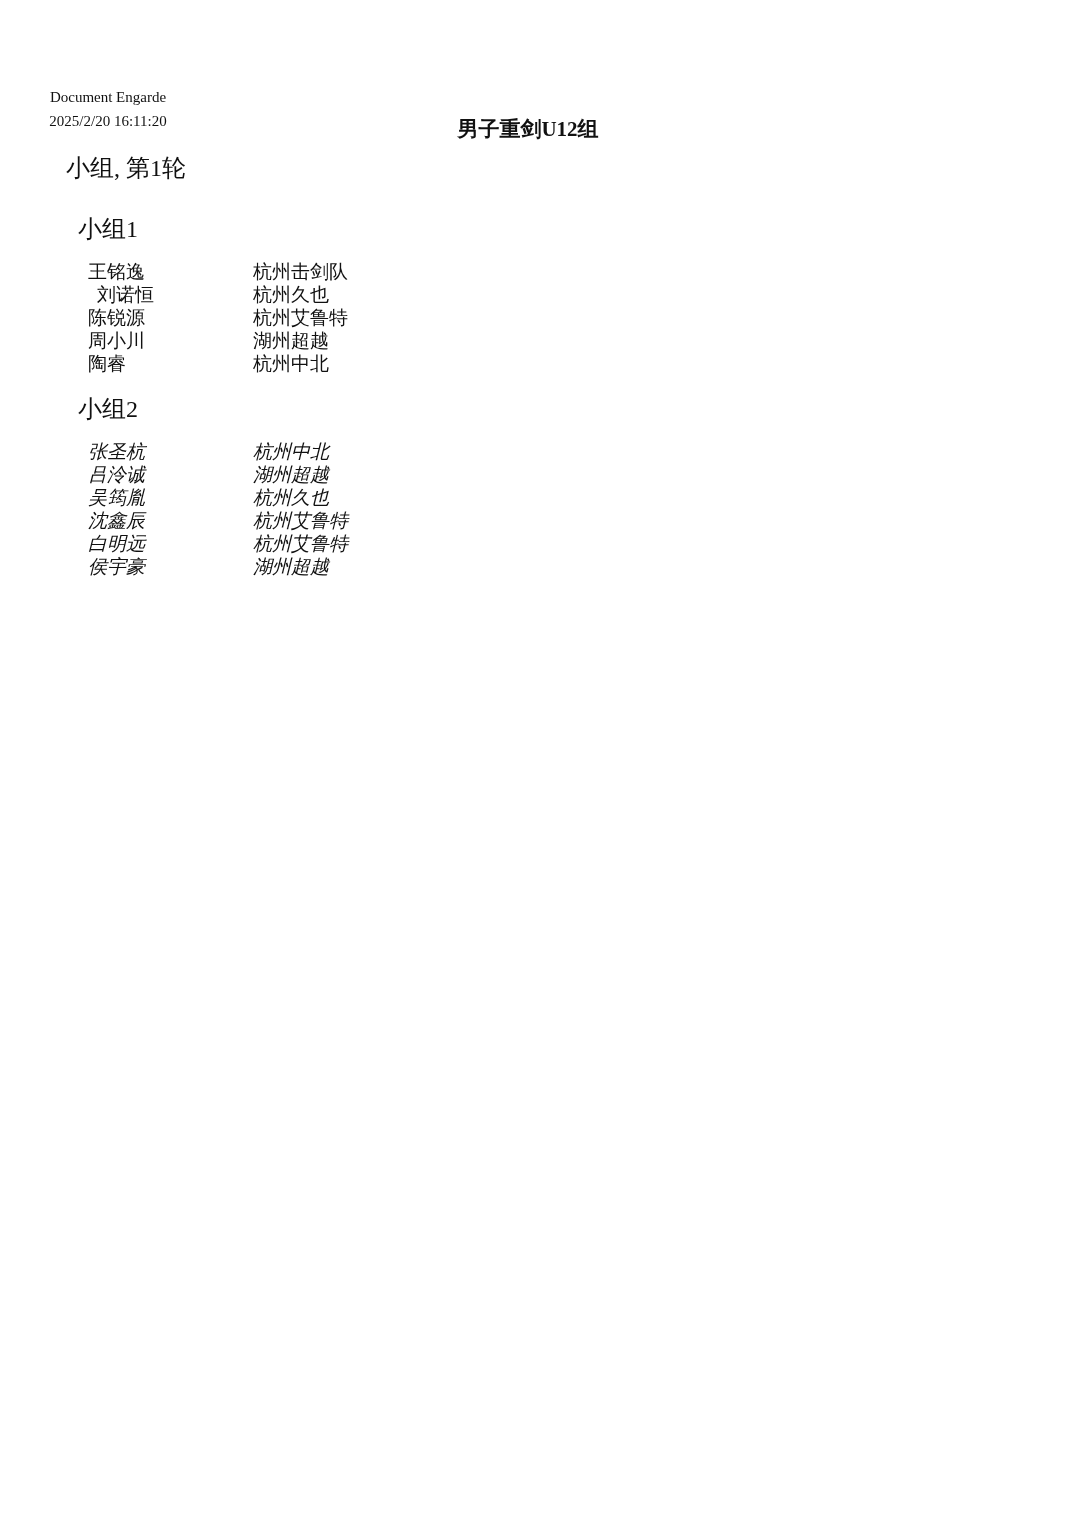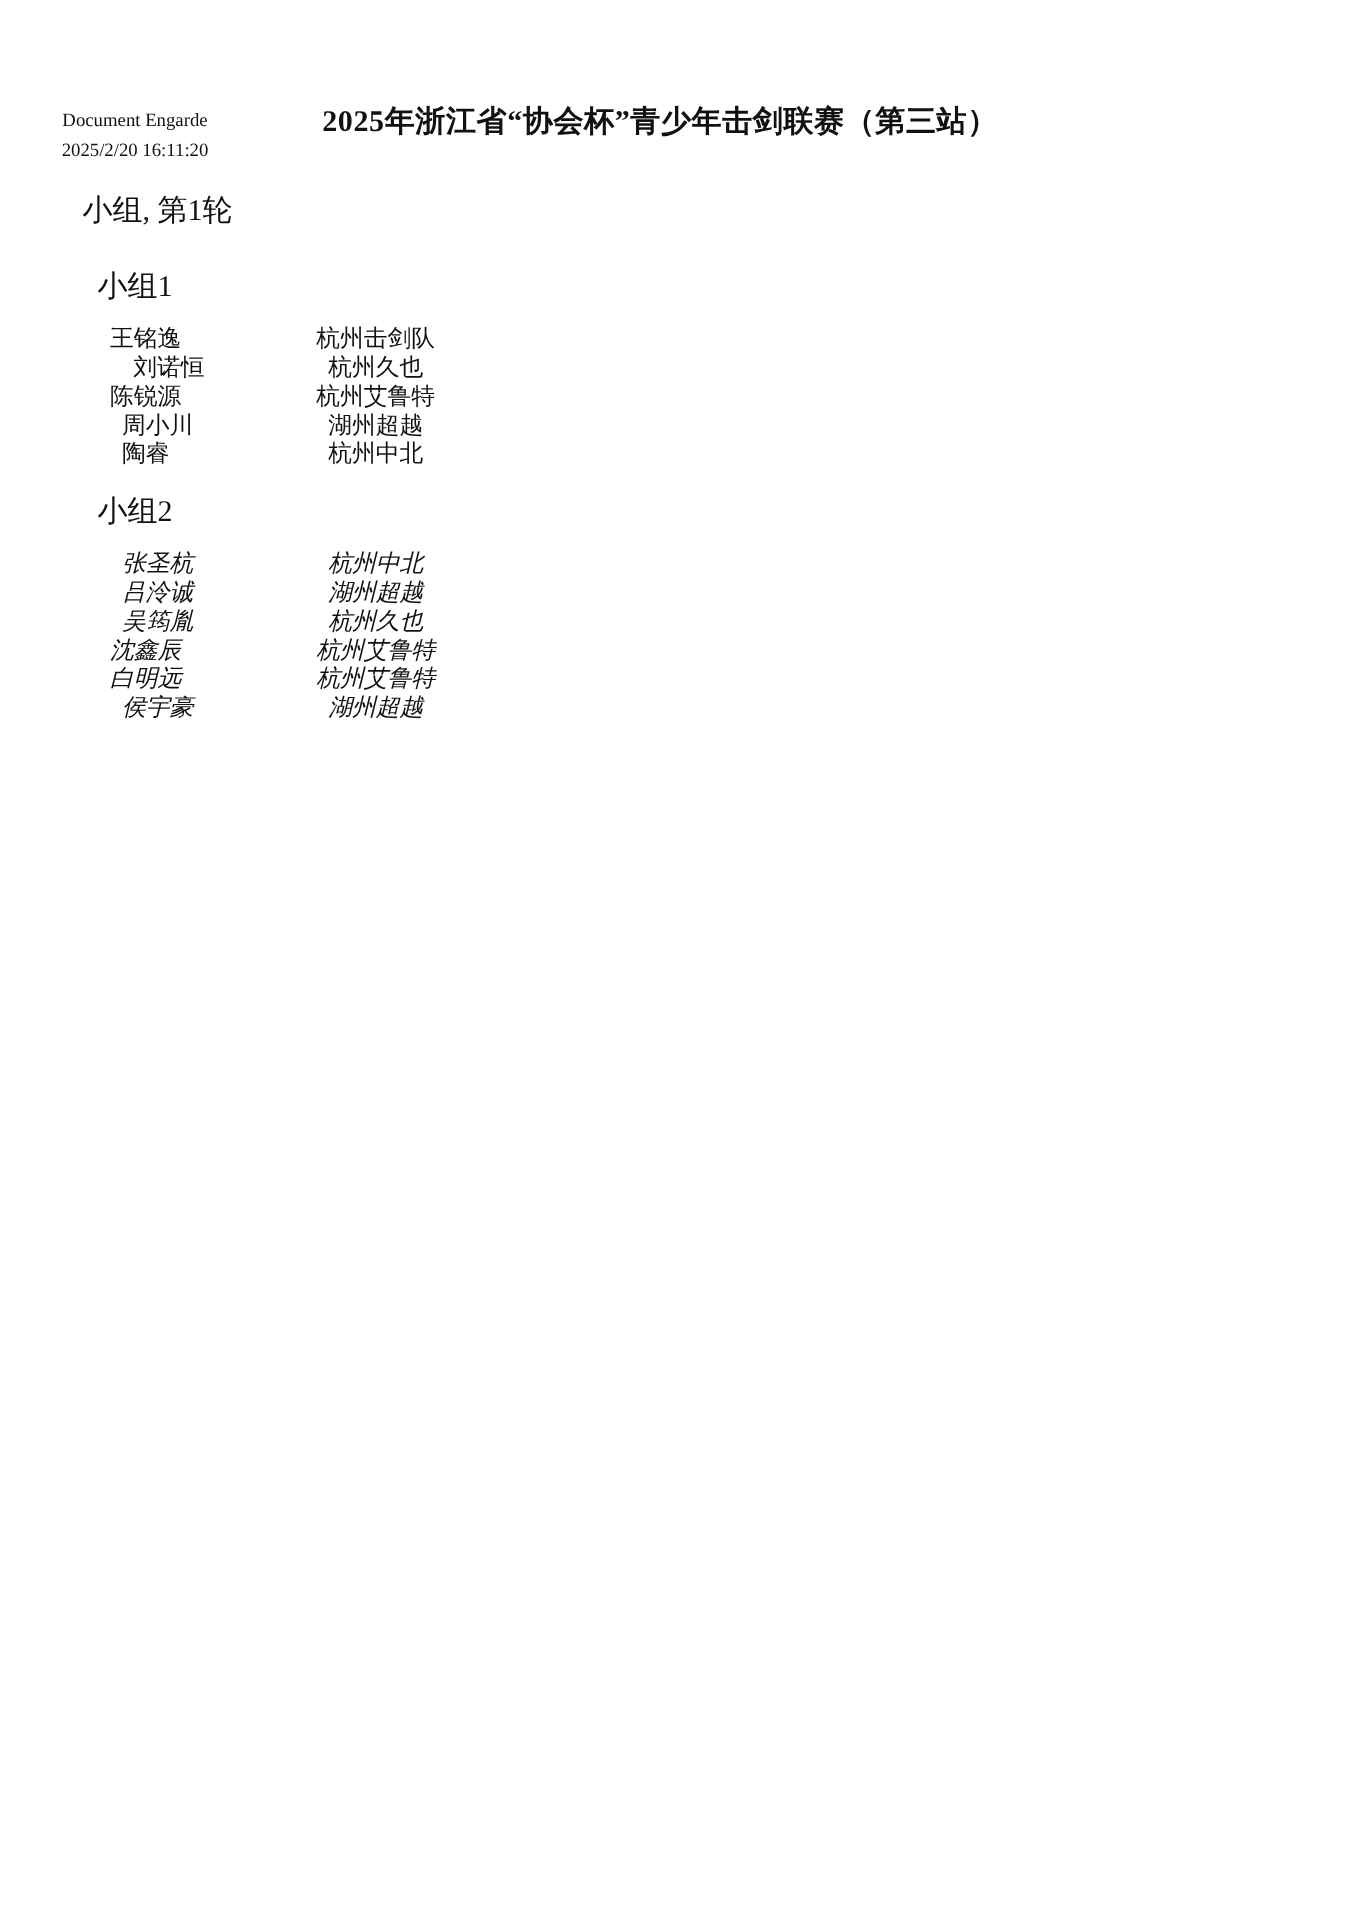--- a/index.html
+++ b/index.html
@@ -65,21 +65,20 @@
     left: 88px;
     font-size: 19px;
   }
   .rows1 { top: 227px; }
   .rows2 { top: 407px; font-style: italic; }
   .row {
     display: flex;
     height: 23px;
     line-height: 23px;
     white-space: nowrap;
-    justify-content: center;
   }
   .row .name { width: 165px; }
   .row .name.indent { padding-left: 9px; }
   .footer {
     position: absolute;
     left: 596px;
     top: 1453px;
     display: flex;
     align-items: center;
     gap: 9px;
@@ -94,21 +93,21 @@
 </head>
 <body>
 
 <div class="page">
 
   <div class="doc-info">
     <div>Document Engarde</div>
     <div>2025/2/20 16:11:20</div>
   </div>
 
-  <div class="title">2025年浙江省“协会杯”青少年击剑联赛（第三站）</div>
+  <div class="subtitle">男子重剑U12组</div>
 
   <div class="round-label">小组, 第1轮</div>
 
   <div class="group-label group1-label">小组1</div>
   <div class="rows rows1">
     <div class="row">
       <span class="name">王铭逸</span>
       <span class="club">杭州击剑队</span>
     </div>
     <div class="row">

